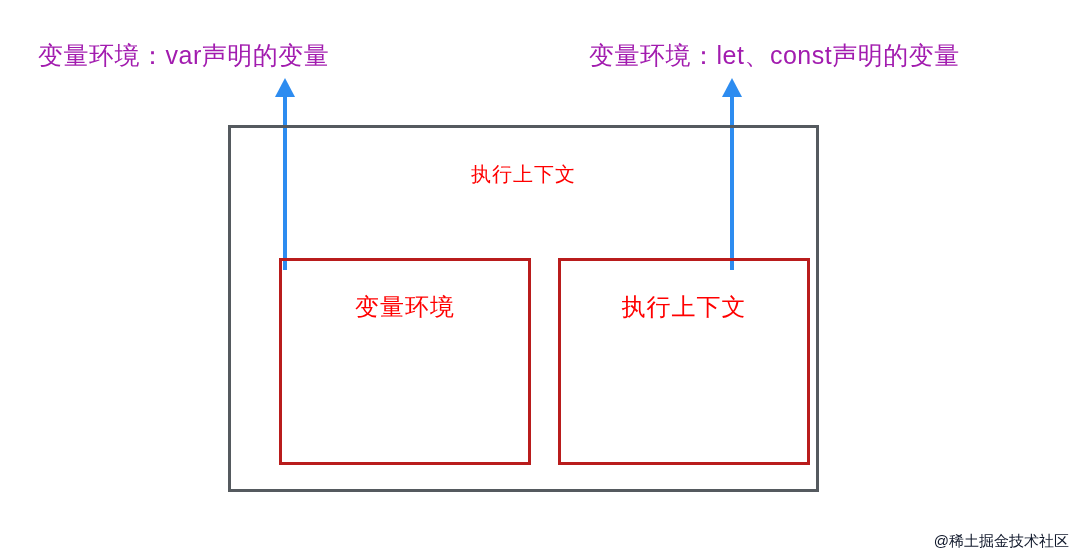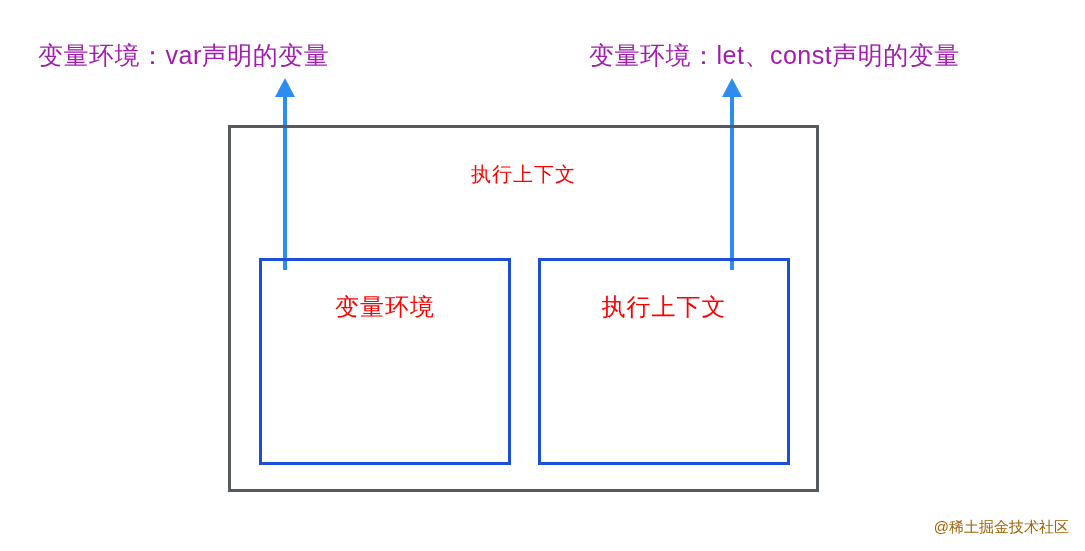--- a/index.html
+++ b/index.html
@@ -50,23 +50,24 @@
     text-align: center;
     font-size: 20px;
     color: #ff0000;
     letter-spacing: 1px;
   }
   .inner-box {
     position: absolute;
     top: 130px;
     width: 252px;
     height: 207px;
-    border: 3px solid #1d4ed8;
+    border: 3px solid #b91c1c;
     box-sizing: border-box;
     background: transparent;
+    margin-left: 20px;
   }
   #inner-left {
     left: 28px;
   }
   #inner-right {
     left: 307px;
   }
   .inner-title {
     position: absolute;
     left: 0;
@@ -87,23 +88,23 @@
     height: 192px;
   }
   #arrow-right {
     left: 717px;
     top: 78px;
     height: 192px;
   }
   .watermark {
     position: absolute;
     right: 16px;
-    bottom: 14px;
+    bottom: 0;
     font-size: 15px;
-    color: #a16207;
+    color: #0f172a;
     white-space: nowrap;
   }
 </style>
 </head>
 <body>
 
 <div id="canvas">
 
   <div class="label-top" id="label-var-env">变量环境：var声明的变量</div>
 

